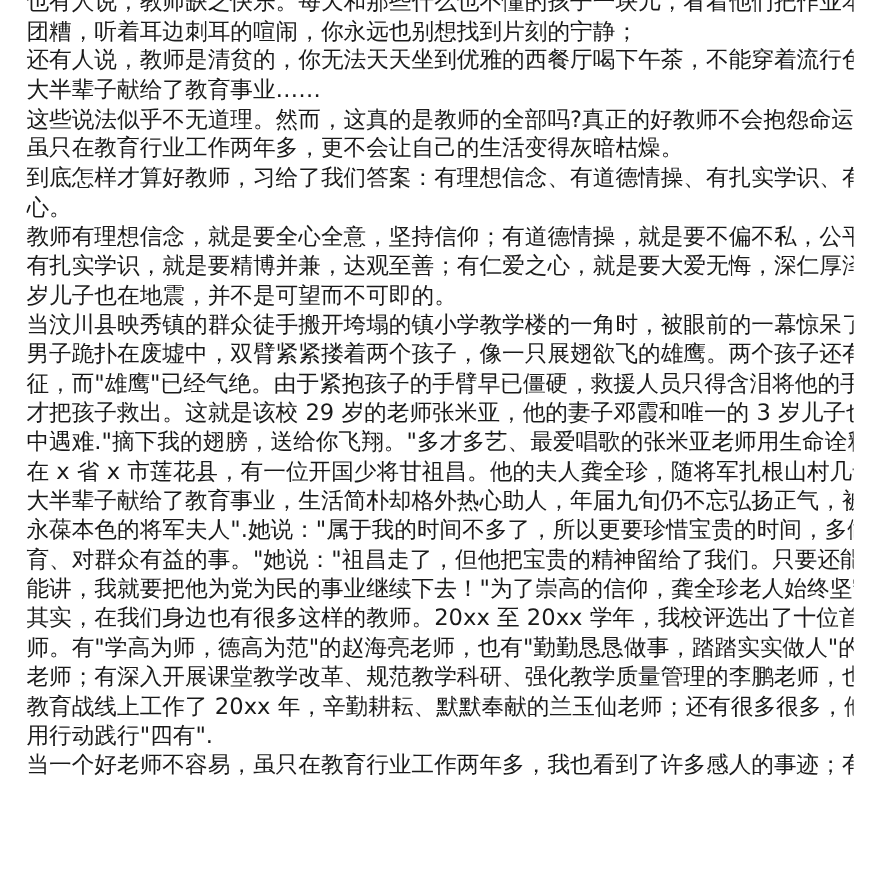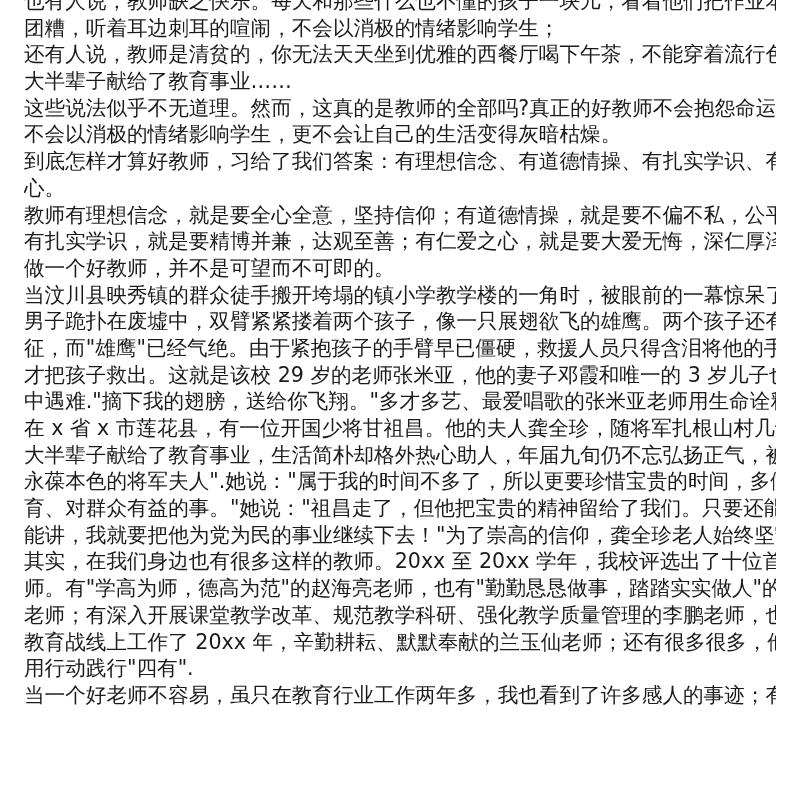--- a/index.html
+++ b/index.html
@@ -39,30 +39,30 @@
     transform: rotate(-45deg);
     pointer-events: none;
     white-space: nowrap;
   }
 </style>
 </head>
 <body>
 
 <div class="page">
   <div class="line">也有人说，教师缺乏快乐。每天和那些什么也不懂的孩子一块儿，看着他们把作业本弄得一</div>
-  <div class="line">团糟，听着耳边刺耳的喧闹，不会以消极的情绪影响学生；</div>
+  <div class="line">团糟，听着耳边刺耳的喧闹，你永远也别想找到片刻的宁静；</div>
   <div class="line">还有人说，教师是清贫的，你无法天天坐到优雅的西餐厅喝下午茶，不能穿着流行色让心灵</div>
   <div class="line">大半辈子献给了教育事业……</div>
   <div class="line">这些说法似乎不无道理。然而，这真的是教师的全部吗?真正的好教师不会抱怨命运的不公，</div>
-  <div class="line">不会以消极的情绪影响学生，更不会让自己的生活变得灰暗枯燥。</div>
+  <div class="line">虽只在教育行业工作两年多，更不会让自己的生活变得灰暗枯燥。</div>
   <div class="line">到底怎样才算好教师，习给了我们答案：有理想信念、有道德情操、有扎实学识、有仁爱之</div>
   <div class="line">心。</div>
   <div class="line">教师有理想信念，就是要全心全意，坚持信仰；有道德情操，就是要不偏不私，公平公正；</div>
   <div class="line">有扎实学识，就是要精博并兼，达观至善；有仁爱之心，就是要大爱无悔，深仁厚泽.</div>
-  <div class="line">做一个好教师，并不是可望而不可即的。</div>
+  <div class="line">岁儿子也在地震，并不是可望而不可即的。</div>
   <div class="line">当汶川县映秀镇的群众徒手搬开垮塌的镇小学教学楼的一角时，被眼前的一幕惊呆了：一名</div>
   <div class="line">男子跪扑在废墟中，双臂紧紧搂着两个孩子，像一只展翅欲飞的雄鹰。两个孩子还有生命体</div>
   <div class="line">征，而"雄鹰"已经气绝。由于紧抱孩子的手臂早已僵硬，救援人员只得含泪将他的手臂锯掉</div>
   <div class="line">才把孩子救出。这就是该校 29 岁的老师张米亚，他的妻子邓霞和唯一的 3 岁儿子也在地震</div>
   <div class="line">中遇难."摘下我的翅膀，送给你飞翔。"多才多艺、最爱唱歌的张米亚老师用生命诠释了这句</div>
   <div class="line">在 x 省 x 市莲花县，有一位开国少将甘祖昌。他的夫人龚全珍，随将军扎根山村几十年，把</div>
   <div class="line">大半辈子献给了教育事业，生活简朴却格外热心助人，年届九旬仍不忘弘扬正气，被誉为"</div>
   <div class="line">永葆本色的将军夫人".她说："属于我的时间不多了，所以更要珍惜宝贵的时间，多做些对教</div>
   <div class="line">育、对群众有益的事。"她说："祖昌走了，但他把宝贵的精神留给了我们。只要还能动、还</div>
   <div class="line">能讲，我就要把他为党为民的事业继续下去！"为了崇高的信仰，龚全珍老人始终坚守在教</div>

